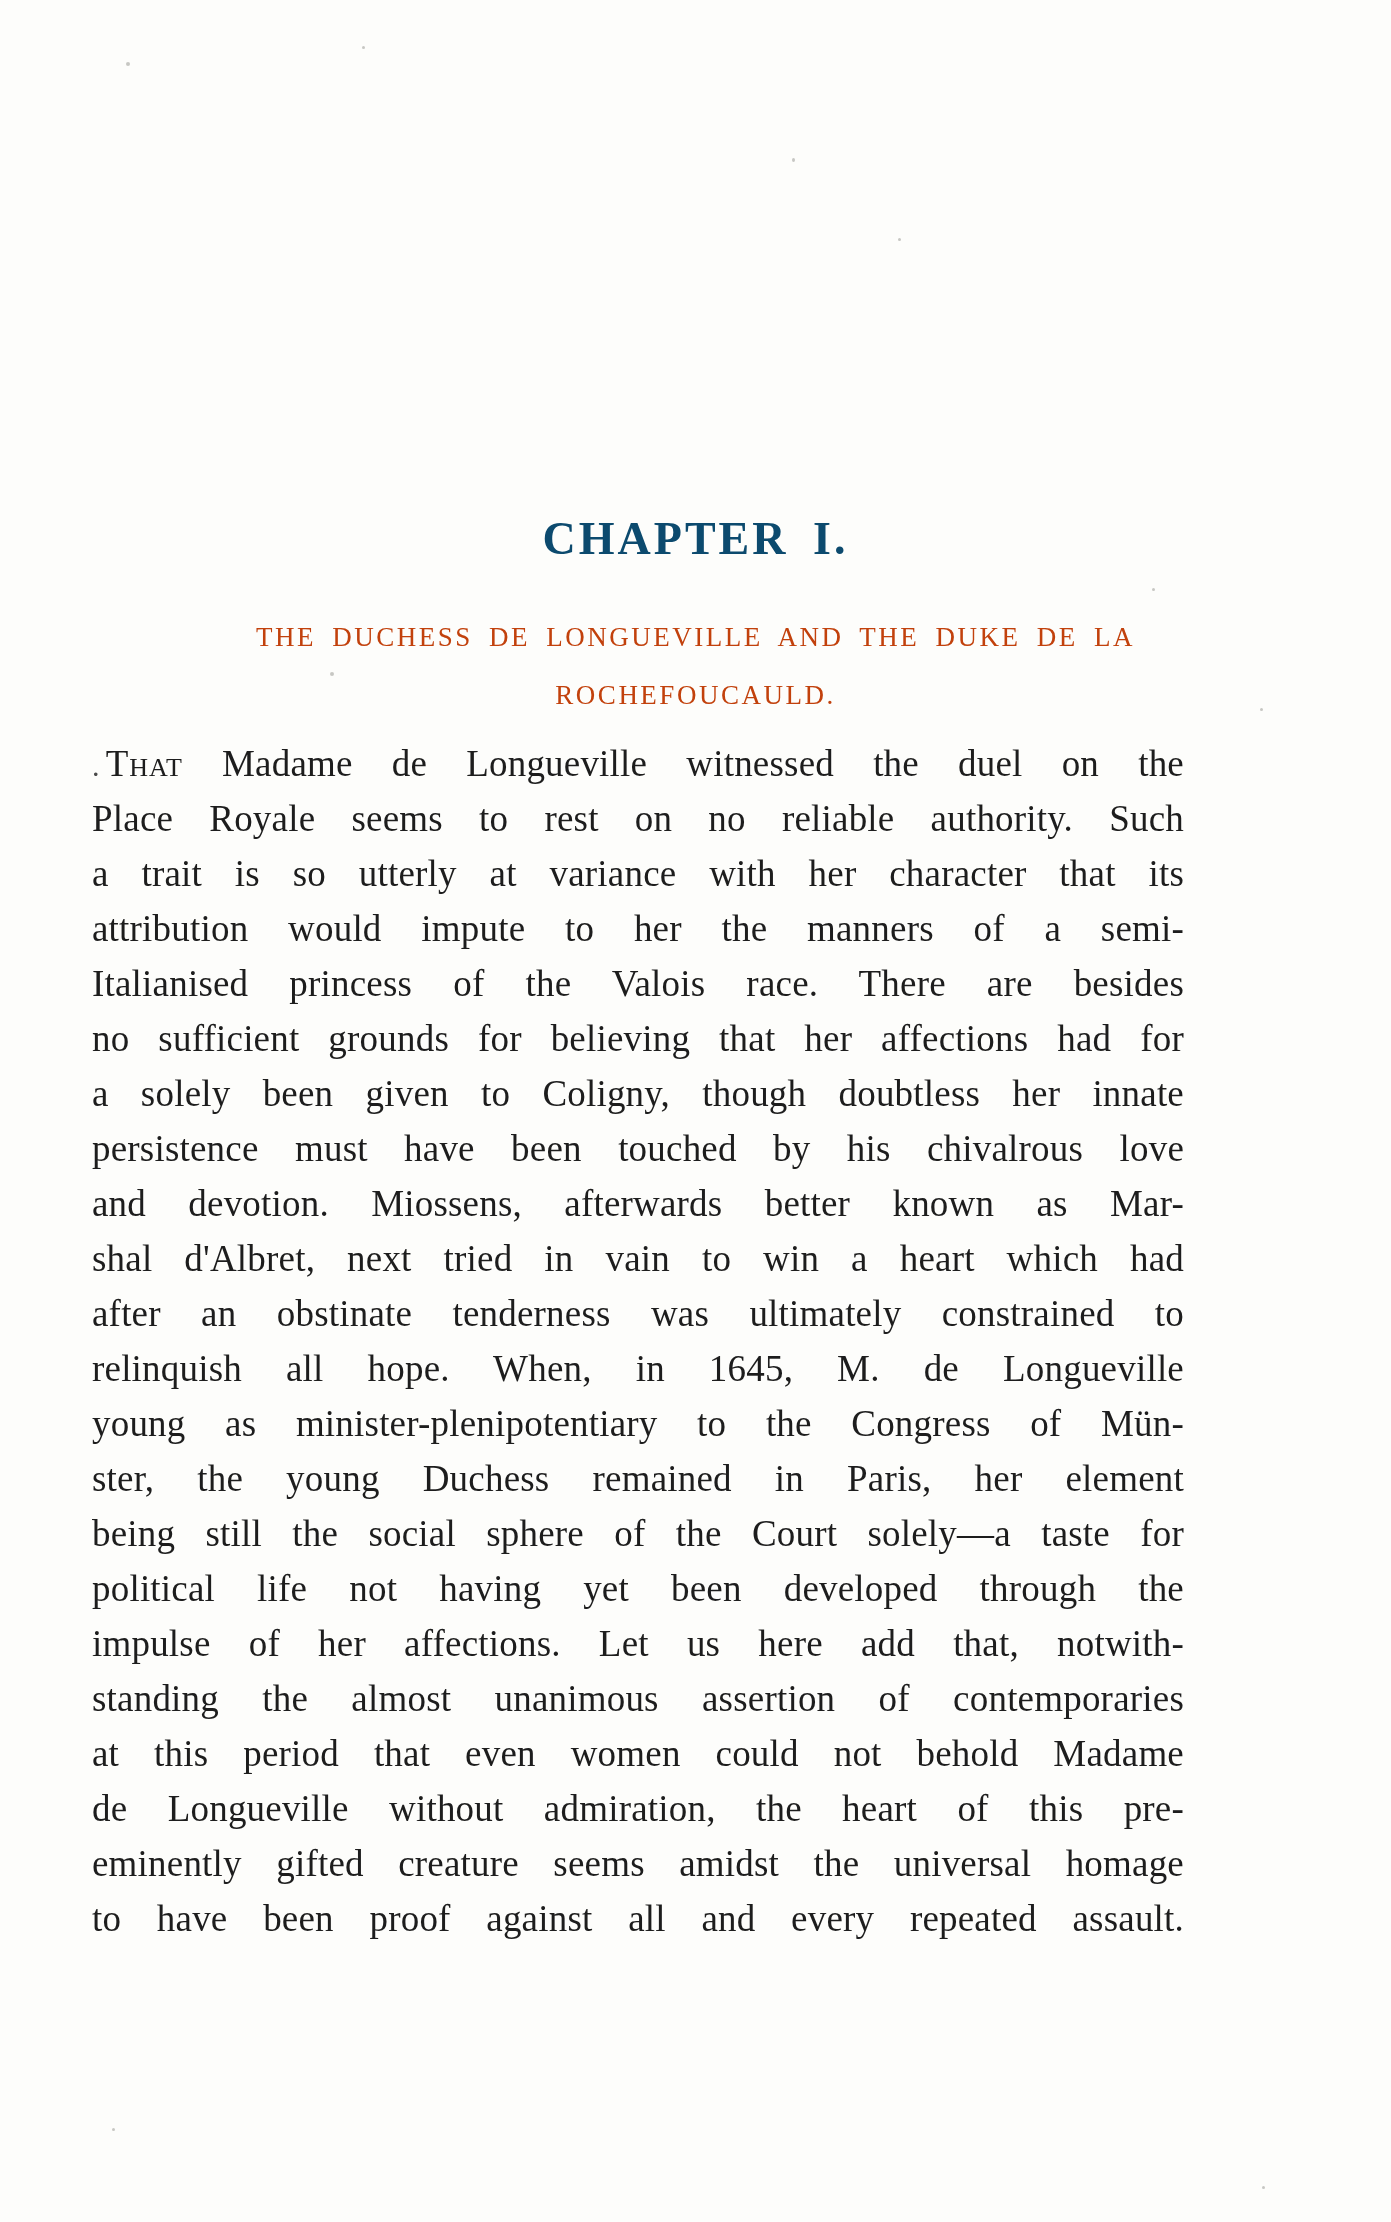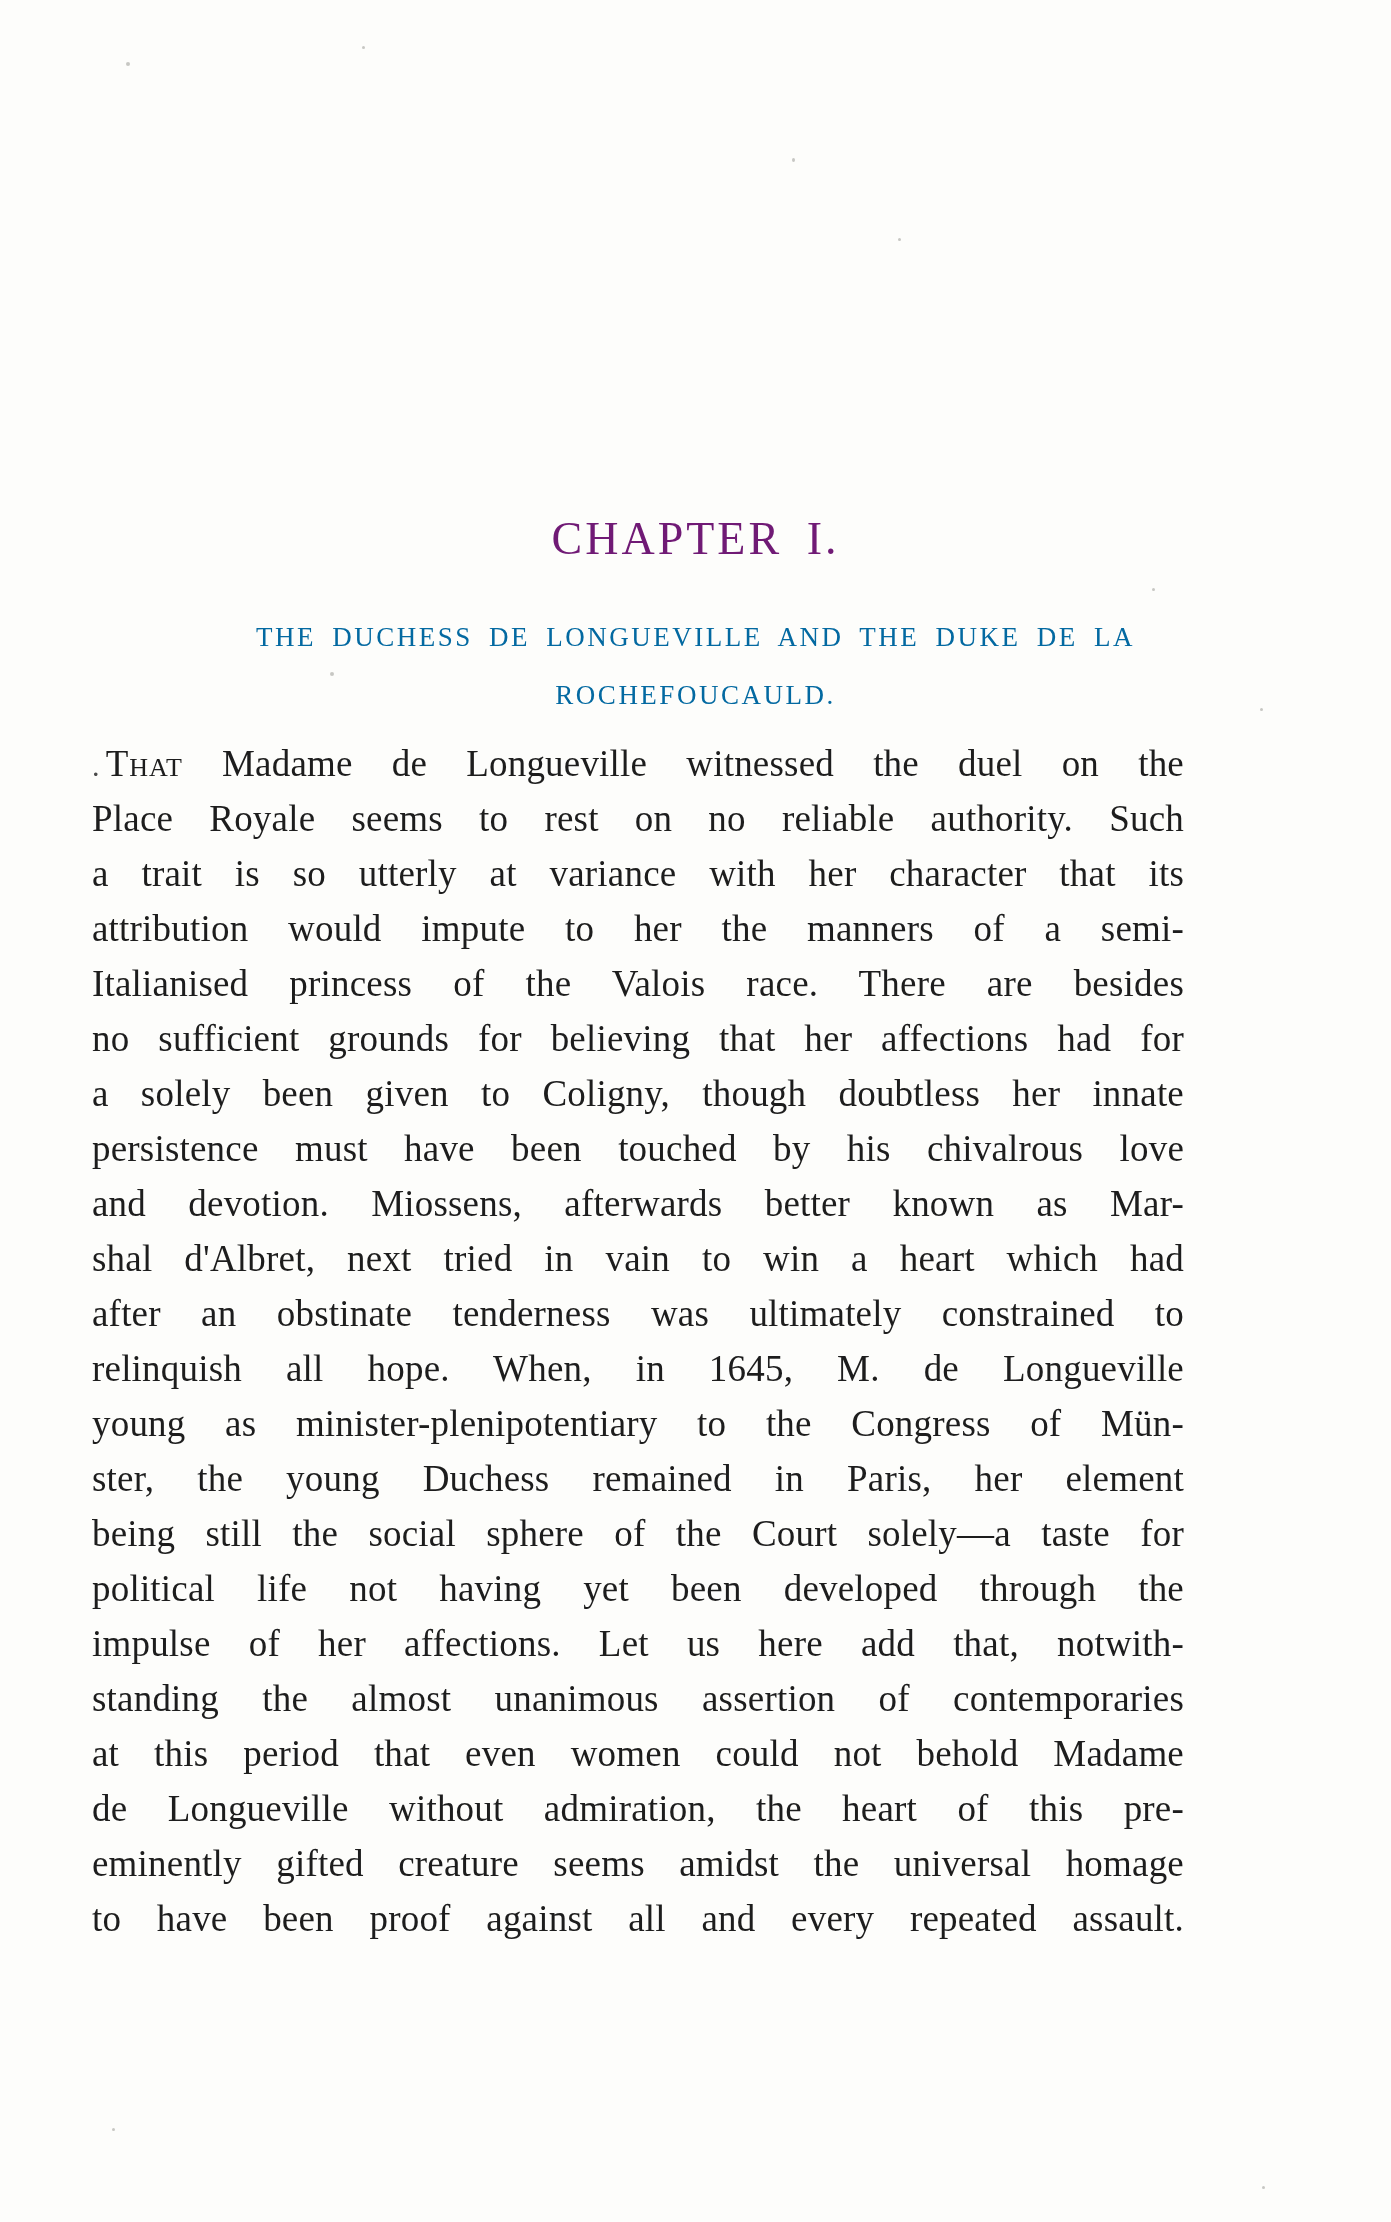--- a/index.html
+++ b/index.html
@@ -17,36 +17,36 @@
     color: #1c1c1c;
     overflow: hidden;
   }
   .chapter-heading {
     position: absolute;
     top: 512px;
     left: 0;
     width: 100%;
     text-align: center;
     font-size: 46px;
-    font-weight: 400;
+    font-weight: 700;
     letter-spacing: 3px;
     word-spacing: 10px;
-    color: #701a75;
+    color: #0c4a6e;
   }
   .subtitle {
     position: absolute;
     top: 608px;
     left: 120px;
     right: 120px;
     text-align: center;
     font-size: 27px;
     line-height: 58px;
     letter-spacing: 2.5px;
     word-spacing: 7px;
-    color: #0369a1;
+    color: #c2410c;
   }
   .body-text {
     position: absolute;
     top: 736px;
     left: 92px;
     width: 1092px;
     font-size: 37px;
     line-height: 55px;
     letter-spacing: 0.2px;
     color: #1d1d1d;

